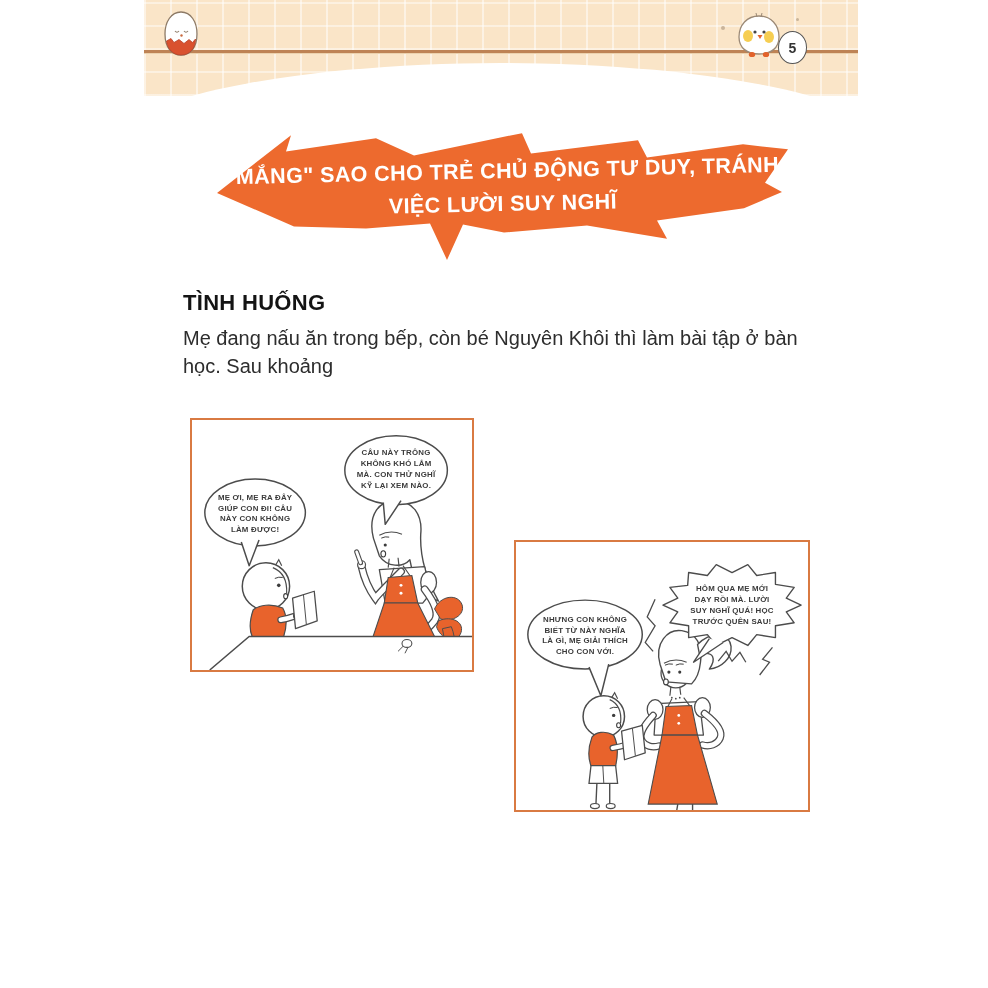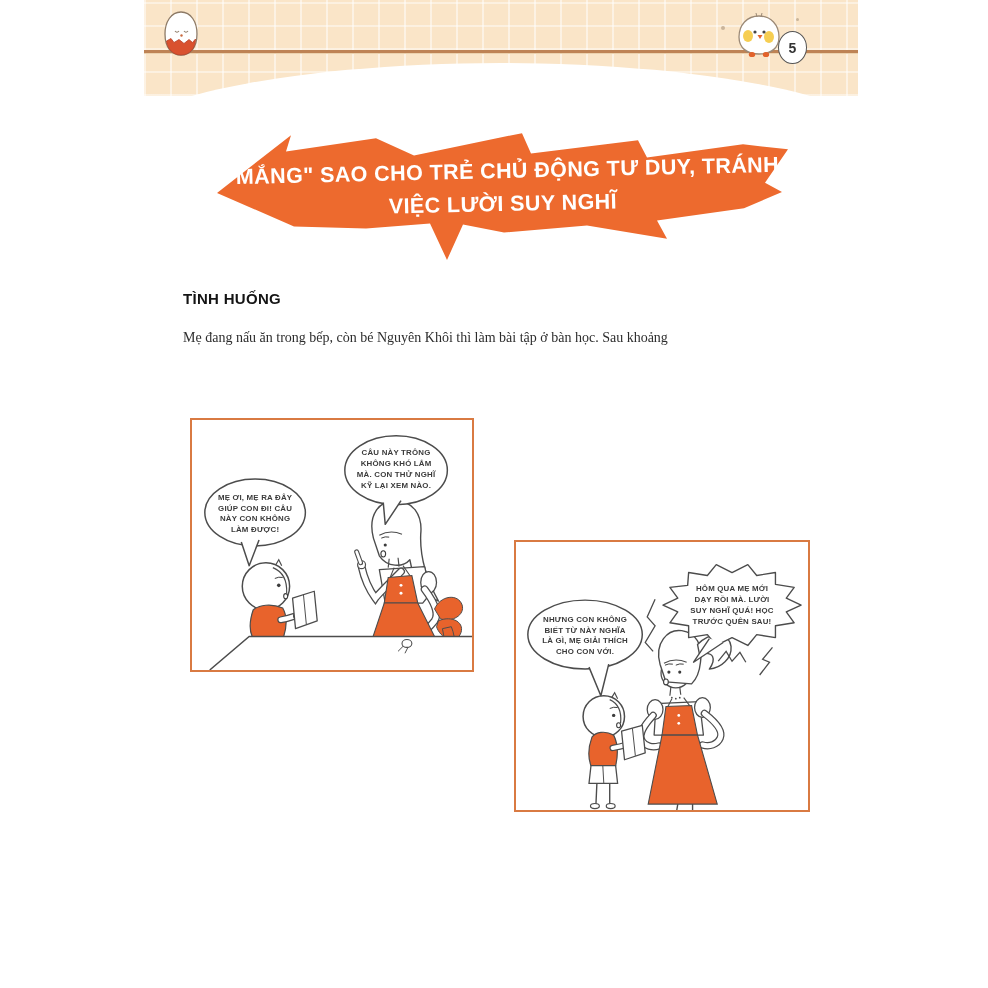--- a/index.html
+++ b/index.html
@@ -30,23 +30,23 @@
 
   
   .banner{position:absolute;left:73px;top:124px;width:571px;height:136px;}
   .banner-shape{position:absolute;inset:0;width:100%;height:100%;}
   .banner-text{position:absolute;inset:0;display:flex;flex-direction:column;align-items:center;
     justify-content:center;margin-top:-8px;transform:rotate(-1.3deg);
     color:#fff;font-weight:bold;font-size:21.5px;line-height:33px;letter-spacing:.4px;text-align:center;}
 
   
   .section-heading{position:absolute;left:39px;top:290px;margin:0;
-    font-size:15px;font-weight:bold;color:#141414;letter-spacing:.3px;}
+    font-size:22px;font-weight:bold;color:#141414;letter-spacing:.3px;}
   .body-text{position:absolute;left:39px;top:324px;width:630px;margin:0;
-    font-size:14px;line-height:28px;color:#2d2d2d;font-family:Liberation Serif, serif;}
+    font-size:20px;line-height:28px;color:#2d2d2d;}
 
   
   .panel{position:absolute;background:#fff;border:2px solid #d97a42;box-sizing:border-box;}
   .panel1{left:46px;top:418px;width:284px;height:254px;}
   .panel2{left:370px;top:540px;width:296px;height:272px;}
   .panel svg{display:block;width:100%;height:100%;}
   .bubbletext{font-family:"Liberation Sans",sans-serif;font-size:8px;font-weight:600;
     fill:#3b3b3b;letter-spacing:.2px;}
 </style>
 </head>

